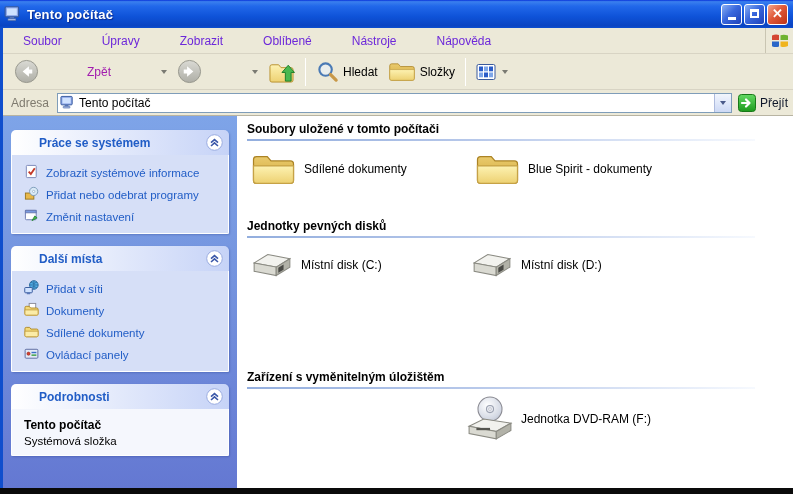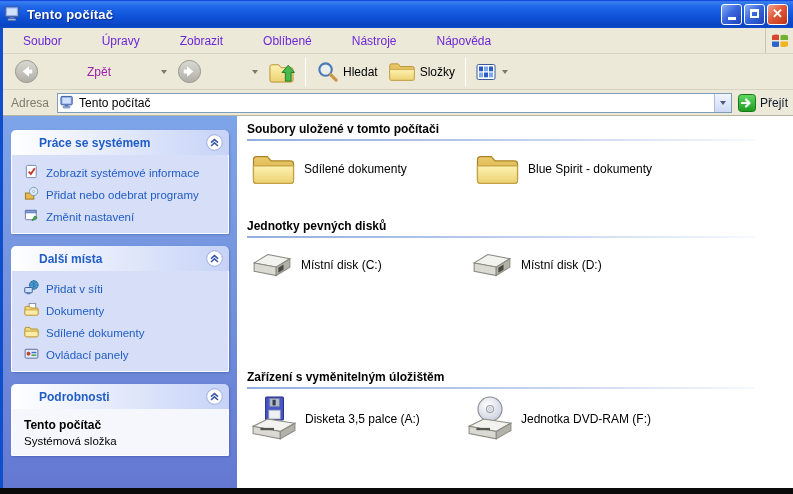--- a/index.html
+++ b/index.html
@@ -441,26 +441,20 @@
       <svg width="42" height="32" viewBox="0 0 40 30">
           <use href="#i-hdd"></use>
         </svg>
       <span>Místní disk (D:)</span>
     </div>
 
     <div class="sec-hd" style="top:254px">
       <div class="sec-hd-title">Zařízení s vyměnitelným úložištěm</div>
       <div class="sec-rule"></div>
     </div>
-    <div class="main-item" style="left:14px; top:280px">
-      <svg width="46" height="46" viewBox="0 0 44 44">
-          <use href="#i-floppy"></use>
-        </svg>
-      <span>Disketa 3,5 palce (A:)</span>
-    </div>
     <div class="main-item" style="left:230px; top:280px">
       <svg width="46" height="46" viewBox="0 0 44 44">
           <use href="#i-dvd"></use>
         </svg>
       <span>Jednotka DVD-RAM (F:)</span>
     </div>
   </div>
 
   <div class="bottom-strip"></div>
 </div>

